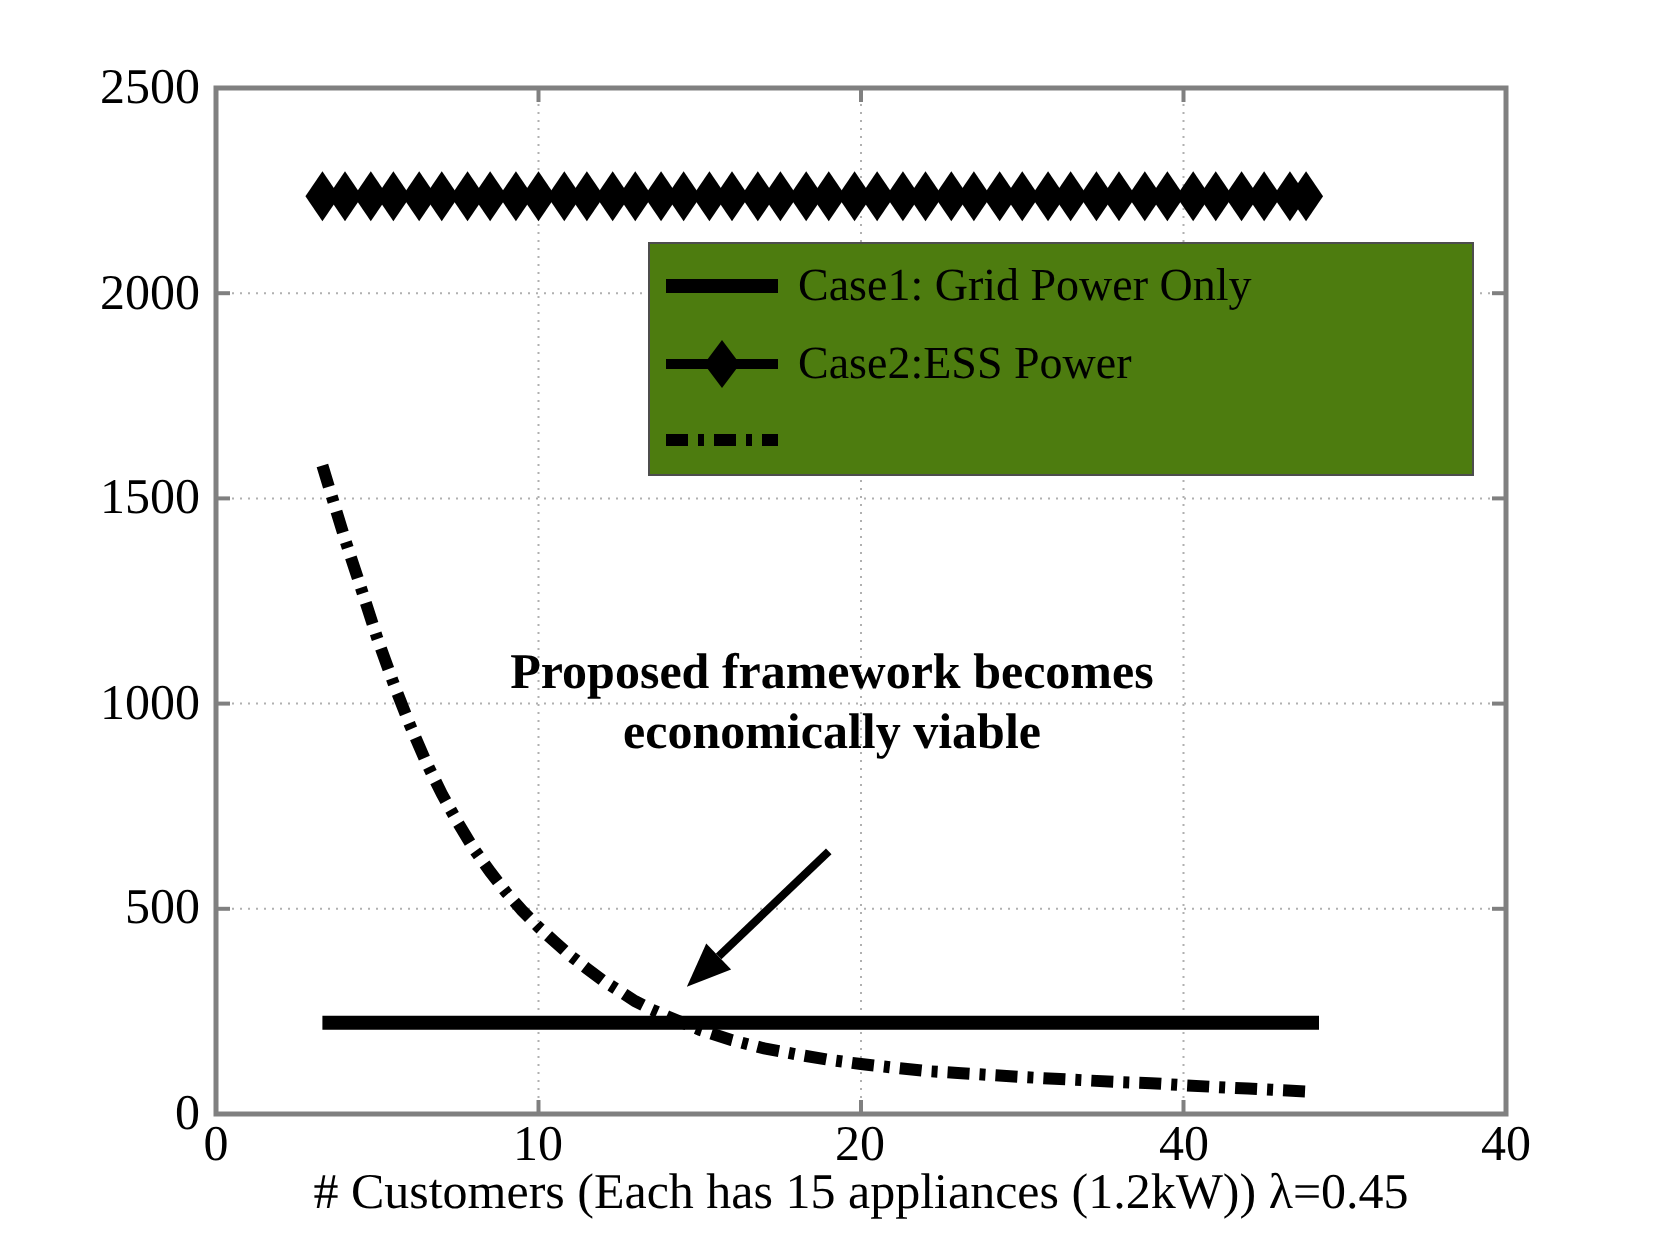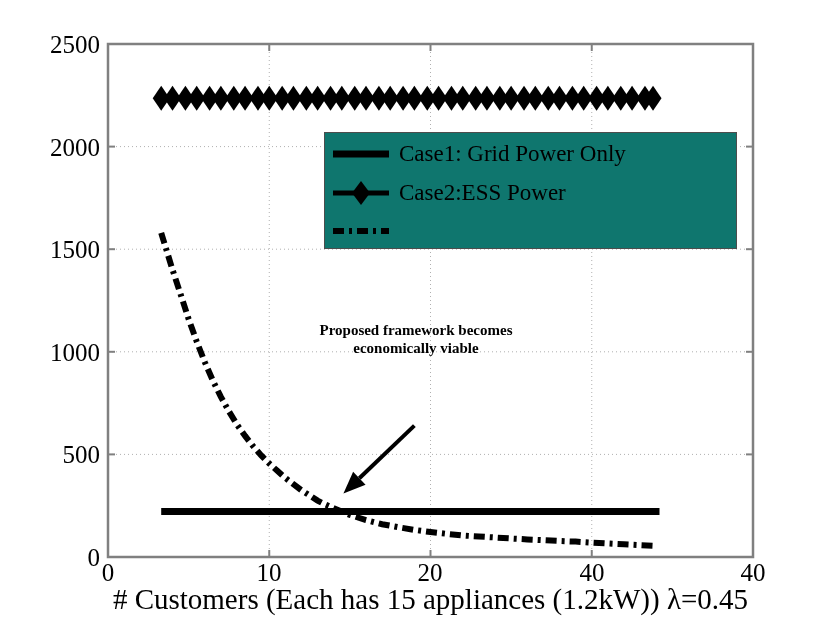--- a/index.html
+++ b/index.html
@@ -9,21 +9,21 @@
     font-family:"Liberation Serif","DejaVu Serif",serif;
     overflow:hidden;
     position:relative;
   }
   #figure{position:absolute;left:0;top:0;width:830px;height:624px;}
   .xlabel{
     position:absolute;
     left:108px; top:583px;
     width:645px;
     text-align:center;
-    font-size:29px;
+    font-size:25px;
     color:#000;
     white-space:nowrap;
   }
   .ytick{
     position:absolute;
     right:0;
     width:96px;
     text-align:right;
     font-size:25px;
     color:#000;
@@ -35,23 +35,23 @@
     position:absolute;
     font-size:25px;
     color:#000;
     line-height:1;
     transform:translateX(-50%);
     top:560px;
   }
   #plotsvg{position:absolute;left:0;top:0;}
   .legendbox{
     position:absolute;
-    left:324px; top:132px;
+    left:324px; top:121px;
     width:413px; height:117px;
-    background:#0f766e;
+    background:#4d7c0f;
     border:1.5px solid #4d4d4d;
     box-sizing:border-box;
   }
   .legend-row{
     position:absolute;
     left:0;
     width:100%;
     height:39px;
     display:flex;
     align-items:center;
@@ -59,21 +59,21 @@
   .legend-sample{
     width:72px;height:39px;flex:0 0 72px;position:relative;
   }
   .legend-text{
     font-size:23px;color:#000;white-space:nowrap;line-height:1;
     margin-left:2px;
   }
   .annot{
     position:absolute;
     font-weight:bold;
-    font-size:15px;
+    font-size:25px;
     color:#000;
     text-align:center;
     line-height:1.18;
     white-space:nowrap;
   }
 </style>
 </head>
 <body>
 
 <div id="figure">

